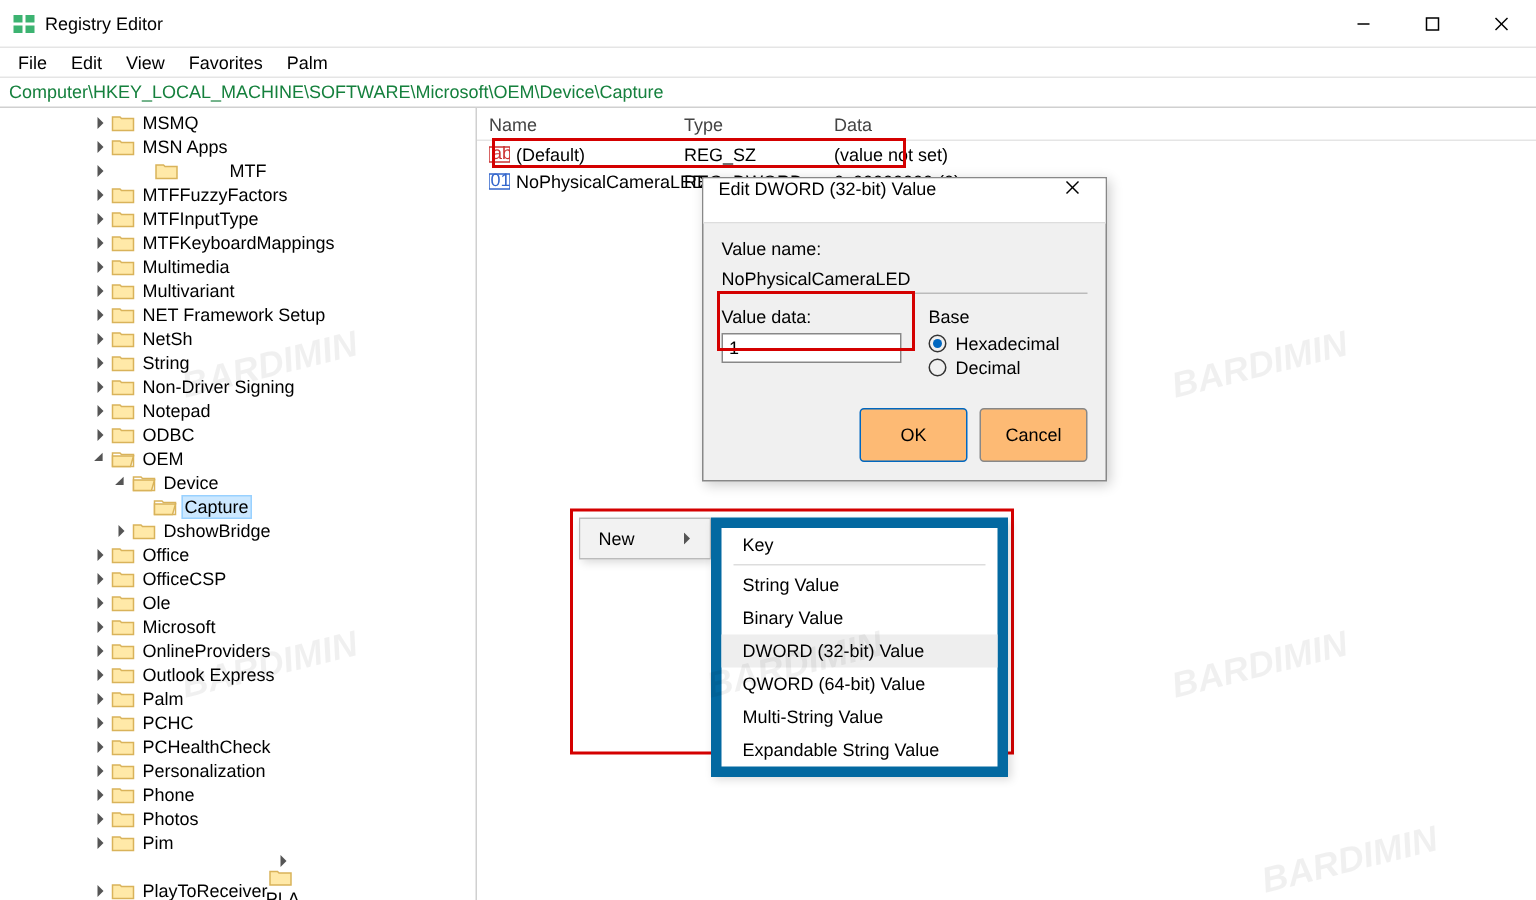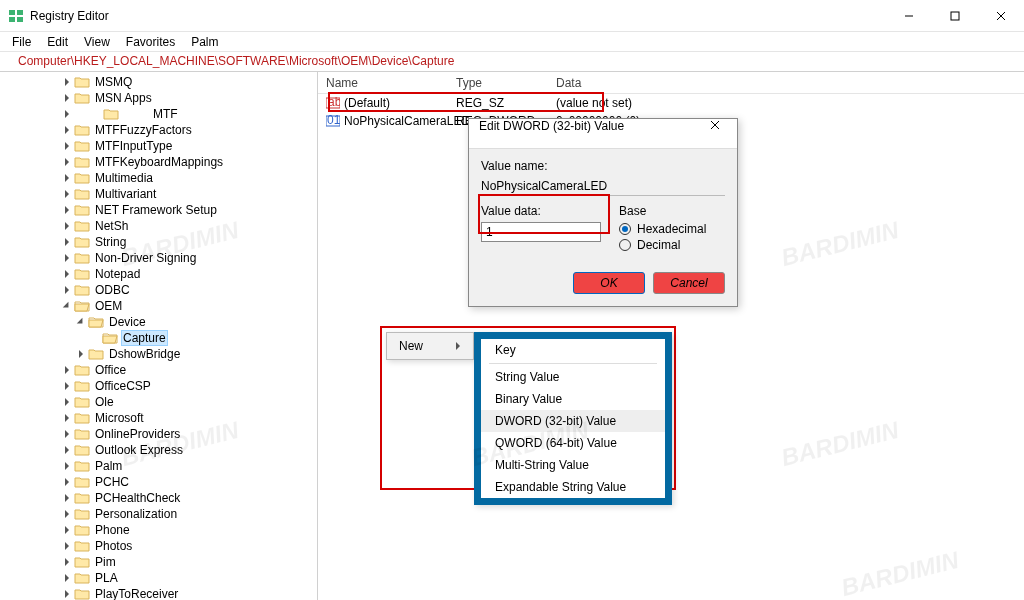--- a/index.html
+++ b/index.html
@@ -11,21 +11,21 @@
 .titlebar .title { flex: 1; color: #000; }
 .winbtns { display: flex; height: 100%; }
 .winbtn { width: 46px; display: flex; align-items: center; justify-content: center; }
 .winbtn svg { width: 10px; height: 10px; }
 
 
 .menubar { height: 20px; display: flex; align-items: center; padding: 0 4px; border-bottom: 1px solid #e5e5e5; }
 .menubar span { padding: 2px 8px; }
 
 
-.addressbar { height: 20px; padding: 2px 18px; border-bottom: 1px solid #d0d0d0; color: #b91c1c; }
+.addressbar { height: 20px; padding: 2px 6px; border-bottom: 1px solid #d0d0d0; color: #15803d; }
 
 
 .main { display: flex; height: calc(600px - 32px - 20px - 20px); }
 .treepane { width: 318px; border-right: 1px solid #d0d0d0; overflow: hidden; padding-top: 2px; padding-left: 4px; }
 .detailpane { flex: 1; position: relative; }
 
 
 .tree { list-style: none; }
 .row { display: flex; align-items: center; height: 16px; white-space: nowrap; }
 .chev { width: 14px; text-align: center; color: #666; font-size: 10px; display:inline-flex; align-items:center; justify-content:center; }
@@ -58,27 +58,27 @@
 .fieldlabel { margin-bottom: 4px; }
 .ro { background:#f0f0f0; border:none; border-bottom:1px solid #bbb; padding:2px 0; width:100%; margin-bottom:8px; }
 .valuedata-wrap { display:flex; gap:18px; }
 .datacol { flex: 0 0 120px; }
 .datacol input { width: 100%; border:1px solid #888; padding:2px 4px; background:#fff; }
 .basecol { flex:1; }
 .radio { display:flex; align-items:center; gap:6px; margin:2px 0; }
 .radio .dot { width:12px; height:12px; border:1px solid #333; border-radius:50%; display:inline-flex; align-items:center; justify-content:center; }
 .radio .dot.on::after { content:""; width:6px; height:6px; background:#0067c0; border-radius:50%; }
 .dlgbtns { display:flex; justify-content:flex-end; gap:8px; padding:8px 12px 12px; }
-.btn { width:72px; height:22px; border:1px solid #888; background:#ef4444; border-radius:3px; display:flex; align-items:center; justify-content:center;font-style:italic; }
+.btn { width:72px; height:36px; border:1px solid #888; background:#fdba74; border-radius:3px; display:flex; align-items:center; justify-content:center; }
 .btn.primary { border:1px solid #0067c0; }
 
 .redbox2 { border: 2px solid #d40000; position: absolute; left: 478px; top: 194px; width: 132px; height: 40px; pointer-events:none; }
 
 
-.ctxwrap { position: absolute; left: 380px; top: 326px; width: 296px; height: 164px; border: 2px solid #d40000; }
+.ctxwrap { position: absolute; left: 380px; top: 339px; width: 296px; height: 164px; border: 2px solid #d40000; }
 .ctx1 { position:absolute; left:4px; top:4px; width:88px; background:#fff; border:1px solid #bbb; box-shadow:2px 2px 6px rgba(0,0,0,0.15); }
 .ctx1 .item { height:26px; display:flex; align-items:center; padding:0 12px; justify-content:space-between; background:#f2f2f2; }
 .ctx2 { position:absolute; left:92px; top:4px; width:198px; background:#fff; border:7px solid #0369a1; box-shadow:2px 2px 6px rgba(0,0,0,0.15); }
 .ctx2 .item { height:22px; display:flex; align-items:center; padding:0 14px; }
 .ctx2 .item.sel { background:#eee; }
 .ctx2 .sep { height:1px; background:#ddd; margin:2px 8px; }
 
 
 .wm { position:absolute; color:rgba(0,0,0,0.06); font-size:24px; font-weight:600; font-style:italic; transform: rotate(-14deg); pointer-events:none; user-select:none; }
 </style>
@@ -466,21 +466,21 @@
             <span class="chev closed"></span>
             <span class="folder">
               <svg viewBox="0 0 16 14">
                 <path d="M1 3h5l1 1h8v8H1z" fill="#ffe9a8" stroke="#d9b35a"></path>
               </svg>
             </span>
             <span class="label">Pim</span>
           </div>
         </li>
         <li>
-          <div class="row" style="padding-left: 56px;">
+          <div class="row" style="padding-left: 56px; flex-direction: column;">
             <span class="chev closed"></span>
             <span class="folder">
               <svg viewBox="0 0 16 14">
                 <path d="M1 3h5l1 1h8v8H1z" fill="#ffe9a8" stroke="#d9b35a"></path>
               </svg>
             </span>
             <span class="label">PLA</span>
           </div>
         </li>
         <li>

